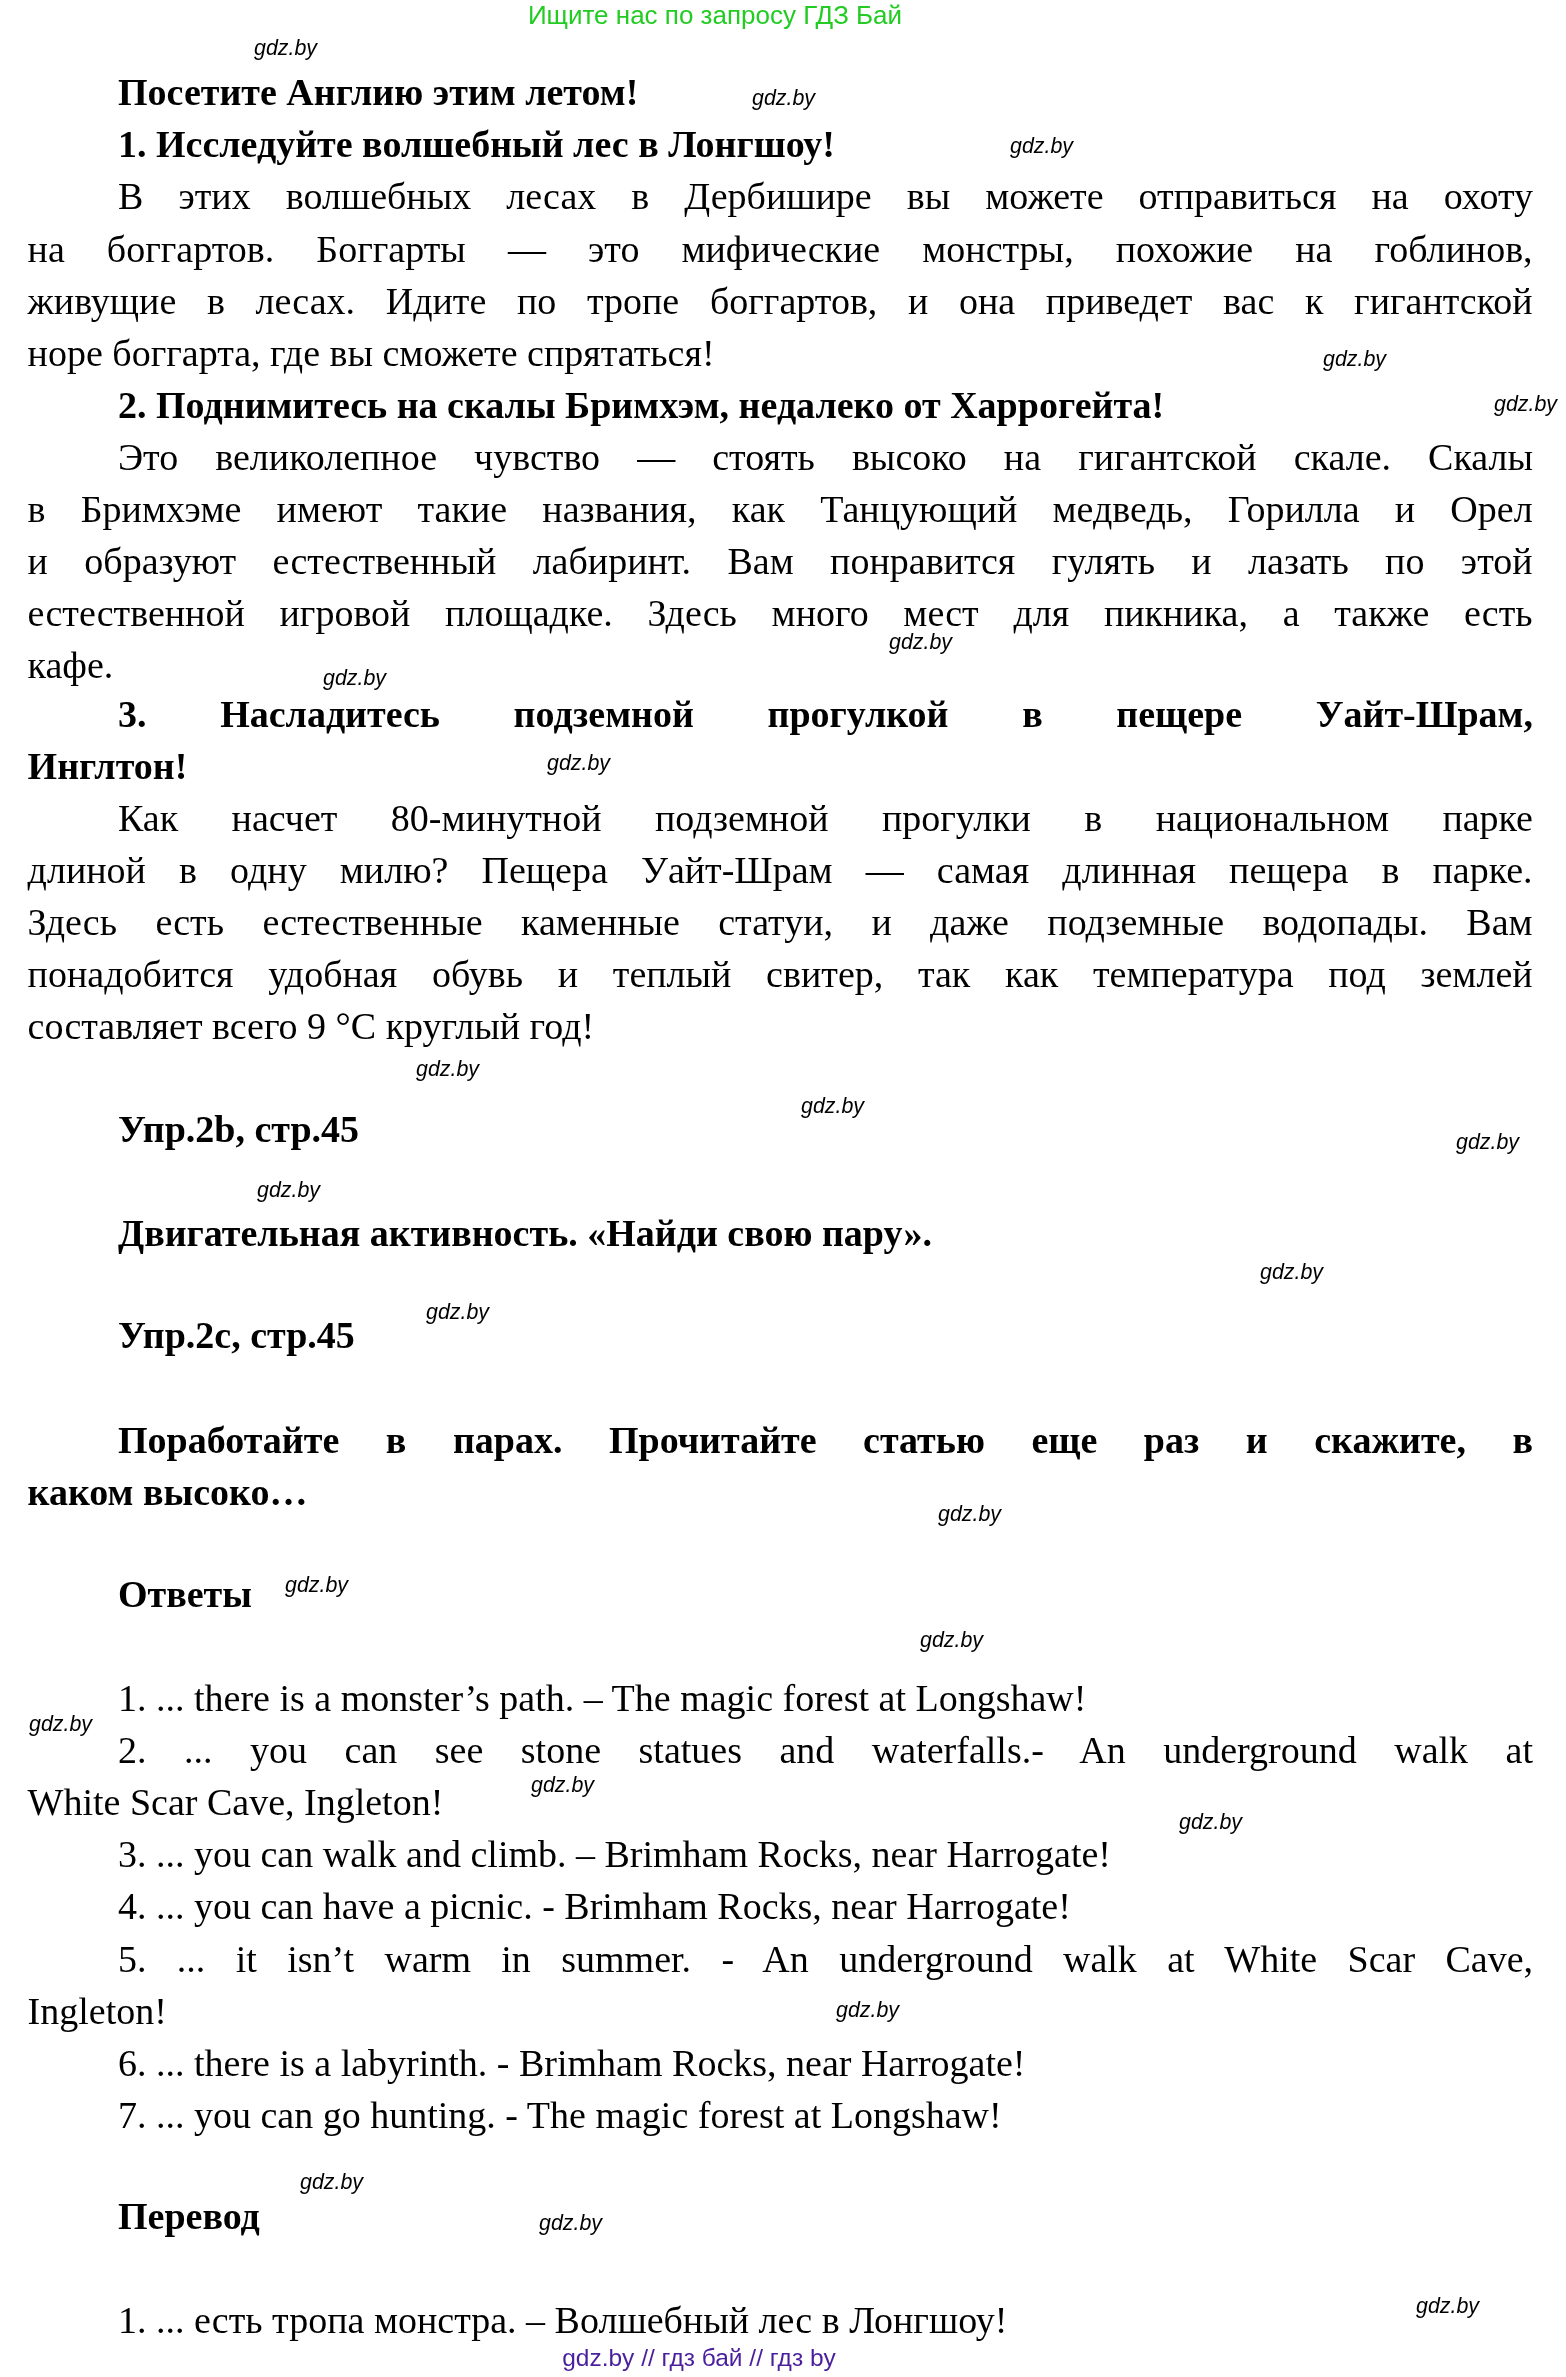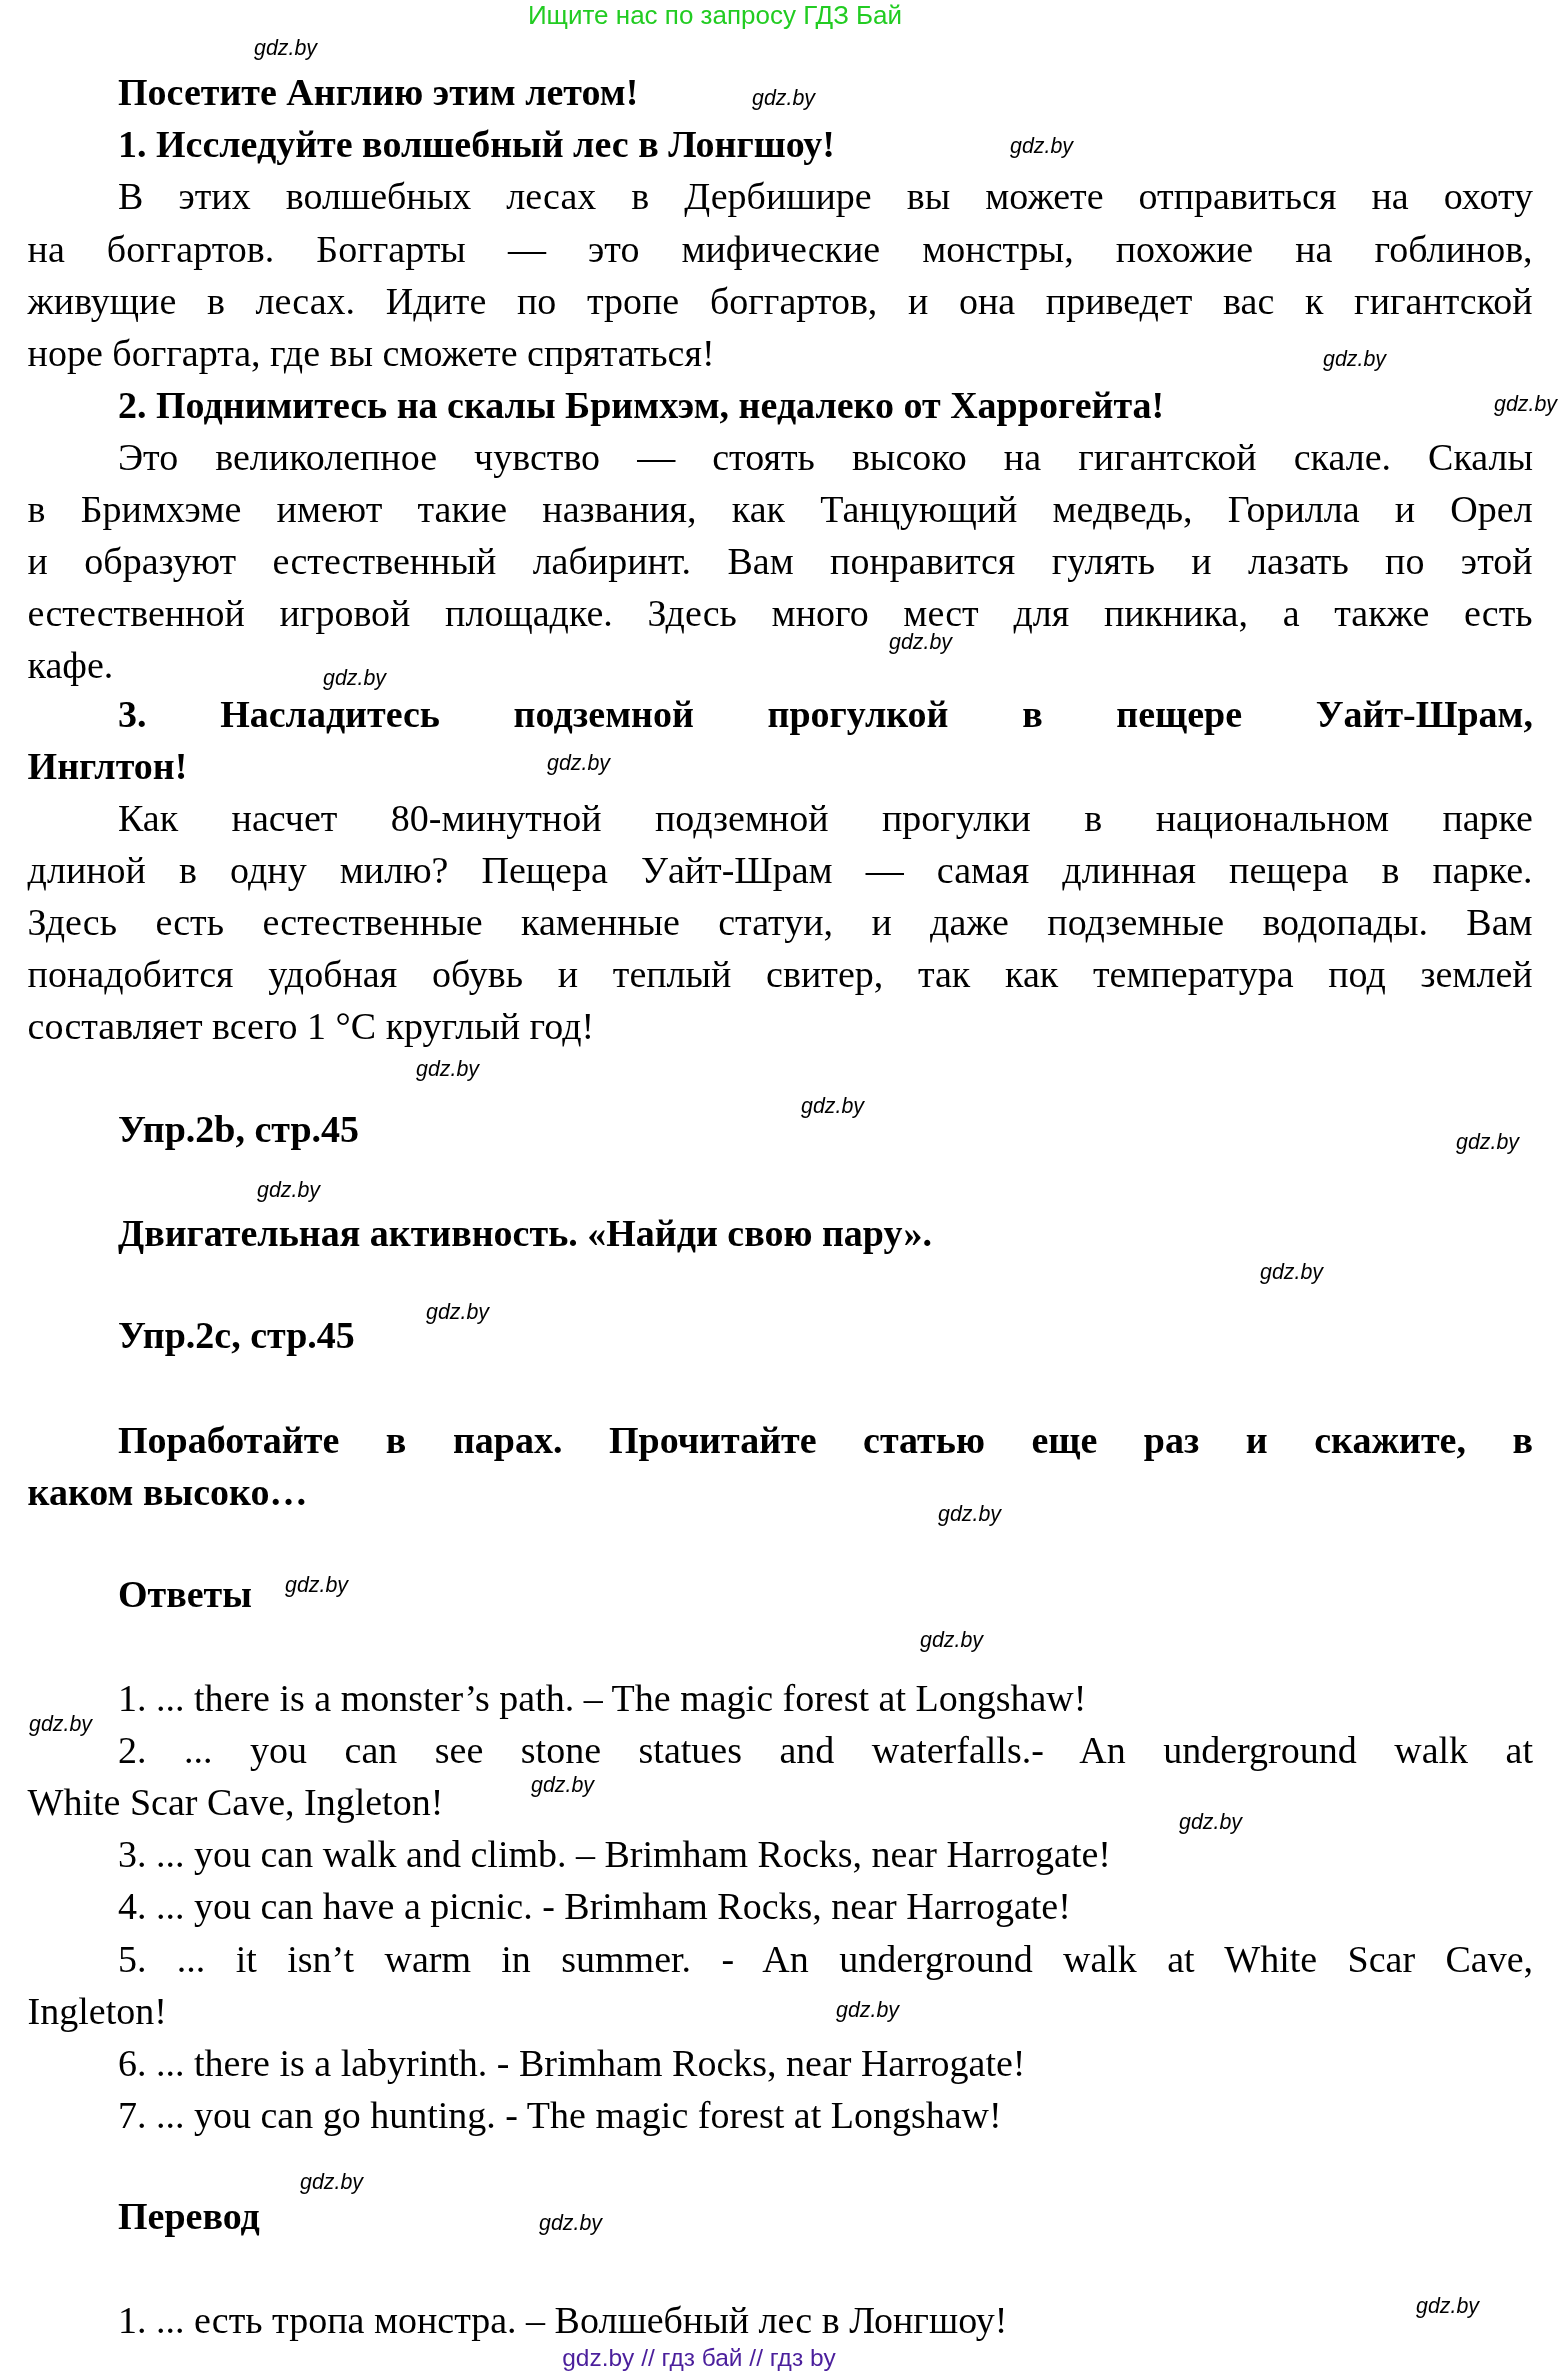--- a/index.html
+++ b/index.html
@@ -35,21 +35,21 @@
 <div class="line just" style="top:536px">и образуют естественный лабиринт. Вам понравится гулять и лазать по этой</div>
 <div class="line just" style="top:588px">естественной игровой площадке. Здесь много мест для пикника, а также есть</div>
 <div class="line" style="top:640px">кафе.</div>
 
 <div class="line ind b just" style="top:689px">3. Насладитесь подземной прогулкой в пещере Уайт-Шрам,</div>
 <div class="line b" style="top:741px">Инглтон!</div>
 <div class="line ind just" style="top:793px">Как насчет 80-минутной подземной прогулки в национальном парке</div>
 <div class="line just" style="top:845px">длиной в одну милю? Пещера Уайт-Шрам — самая длинная пещера в парке.</div>
 <div class="line just" style="top:897px">Здесь есть естественные каменные статуи, и даже подземные водопады. Вам</div>
 <div class="line just" style="top:949px">понадобится удобная обувь и теплый свитер, так как температура под землей</div>
-<div class="line" style="top:1001px">составляет всего 1 °С круглый год!</div>
+<div class="line" style="top:1001px">составляет всего 9 °С круглый год!</div>
 
 <div class="line ind b" style="top:1104px">Упр.2b, стр.45</div>
 <div class="line ind b" style="top:1208px">Двигательная активность. «Найди свою пару».</div>
 <div class="line ind b" style="top:1310px">Упр.2c, стр.45</div>
 <div class="line ind b just" style="top:1415px">Поработайте в парах. Прочитайте статью еще раз и скажите, в</div>
 <div class="line b" style="top:1467px">каком высоко…</div>
 <div class="line ind b" style="top:1569px">Ответы</div>
 
 <div class="line ind" style="top:1673px">1. ... there is a monster’s path. – The magic forest at Longshaw!</div>
 <div class="line ind just" style="top:1725px">2. ... you can see stone statues and waterfalls.- An underground walk at</div>

